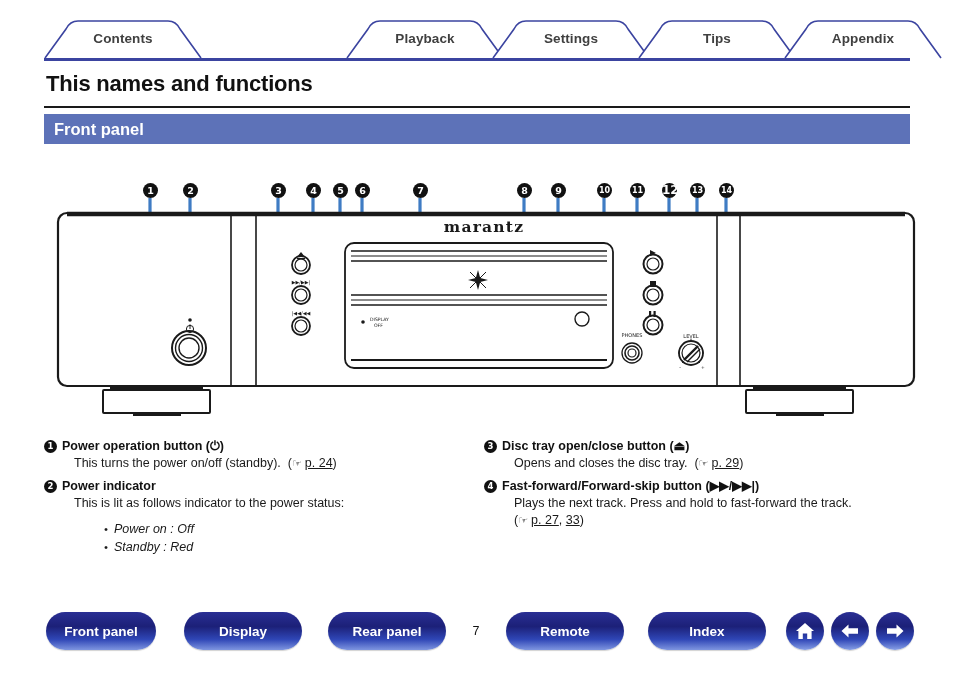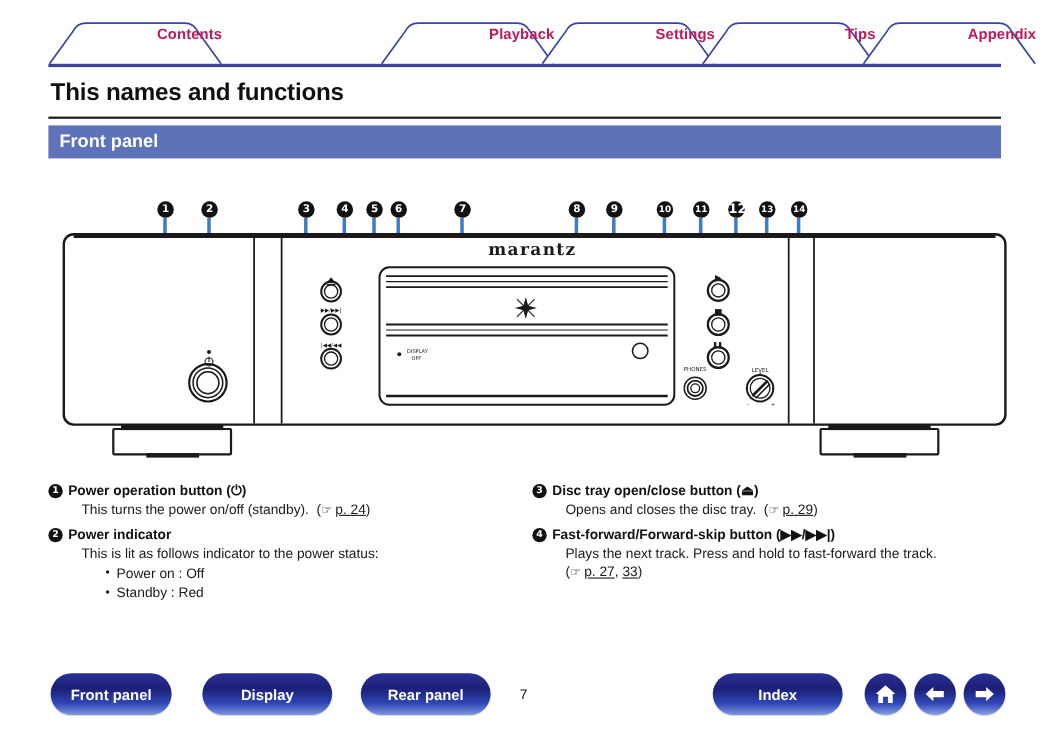--- a/index.html
+++ b/index.html
@@ -31,25 +31,25 @@
     box-sizing: border-box;
     cursor: pointer;
   }
   .tab .tabshape {
     position: absolute;
     left: 0; top: 0;
     width: 100%; height: 100%;
   }
   .tab .tablabel {
     position: absolute;
-    left: 0; right: 0; top: 3px;
-    text-align: right;
+    left: 0; right: 0; top: 11px;
+    text-align: center;
     font-size: 13.5px;
     font-weight: bold;
-    color: #be185d;
+    color: #404040;
     letter-spacing: 0.1px;
     z-index: 2;
   }
   #tabrule {
     position: absolute;
     left: 44px; top: 58px;
     width: 866px; height: 3px;
     background: #3b44a0;
   }
 
@@ -143,21 +143,21 @@
     line-height: 17px;
     padding-left: 30px;
   }
   .desc-body .ref {
     white-space: nowrap;
   }
   .desc-body .ref u { text-decoration: underline; }
   .hand { font-family: "DejaVu Sans", sans-serif; font-size: 11px; letter-spacing: -0.5px; }
   .desc-sublist {
     list-style: none;
-    margin: 0; padding: 0 0 0 52px;
+    margin: 8px; padding: 0 0 0 52px; font-style: italic;
   }
   .desc-sublist li {
     font-size: 12.5px;
     line-height: 18px;
     position: relative;
     padding-left: 10px;
   }
   .desc-sublist li:before {
     content: "\2022";
     position: absolute; left: 0; top: 0;
@@ -500,20 +500,21 @@
 </div>
 
 <div id="footer">
 
   <div class="navbtn" style="left:46px;width:110px;">Front panel</div>
   <div class="navbtn" style="left:184px;width:118px;">Display</div>
   <div class="navbtn" style="left:328px;width:118px;">Rear panel</div>
 
   <div id="page-number">7</div>
 
+  <div class="navbtn" style="left:506px;width:118px;">Remote</div>
   <div class="navbtn" style="left:648px;width:118px;">Index</div>
 
   <div class="circbtn" style="left:786px;">
     <svg width="22" height="22" viewBox="0 0 22 22">
       <path d="M11 3 L20 11 L17.6 11 L17.6 19 L13.2 19 L13.2 13.4 L8.8 13.4 L8.8 19 L4.4 19 L4.4 11 L2 11 Z" fill="#ffffff"></path>
     </svg>
   </div>
 
   <div class="circbtn" style="left:831px;">
     <svg width="22" height="22" viewBox="0 0 22 22">

